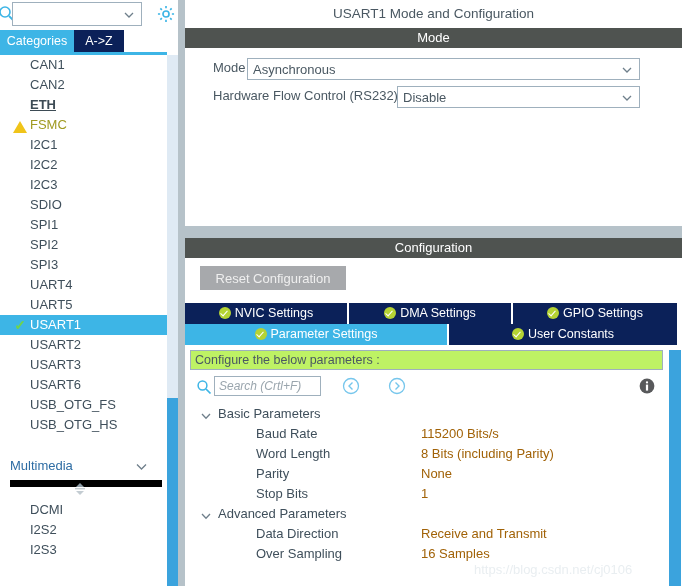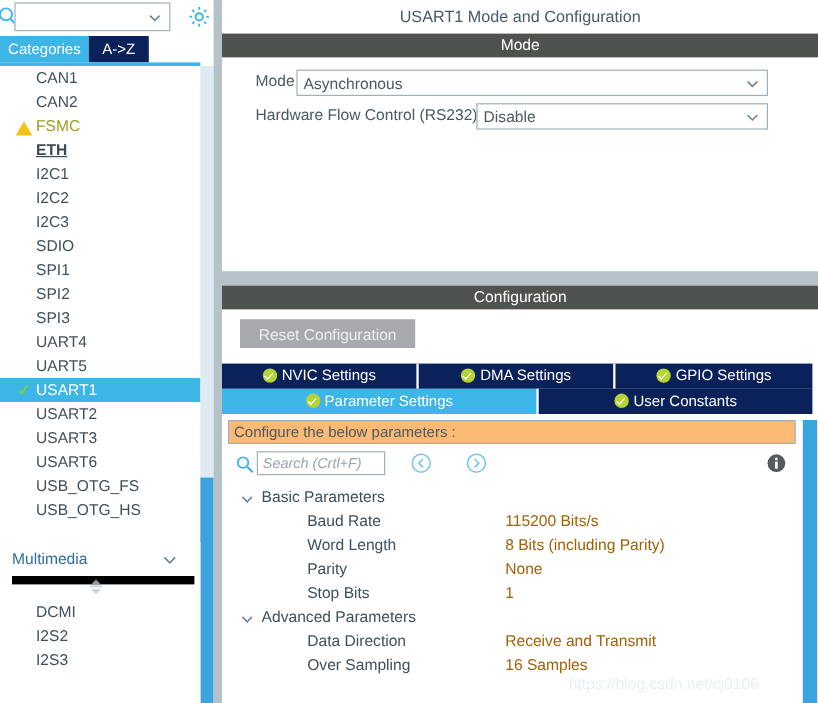--- a/index.html
+++ b/index.html
@@ -399,21 +399,21 @@
     height: 236px;
     background: #ffffff;
   }
   #configure-hint-box {
     position: absolute;
     left: 0; top: 0;
     width: 473px;
     height: 20px;
     border: 1px solid #9fb0bd;
     box-sizing: border-box;
-    background: #fdba74;
+    background: #bef264;
     padding-left: 38px;
   }
   #configure-hint-text {
     position: absolute;
     left: 4px; top: 2px;
     font-size: 12.5px;
     color: #4a5862;
   }
 
   #param-toolbar {
@@ -555,22 +555,22 @@
 
   <div id="cat-tabs">
     <div class="cat-tab" id="tab-categories">Categories</div>
     <div class="cat-tab" id="tab-az">A-&gt;Z</div>
     <div id="cat-tabs-underline"></div>
   </div>
 
   <div id="peripheral-list">
       <div class="periph-item"><span class="periph-mark"></span><span>CAN1</span></div>
       <div class="periph-item"><span class="periph-mark"></span><span>CAN2</span></div>
+      <div class="periph-item link"><span class="periph-mark"></span><span>ETH</span></div>
       <div class="periph-item warn"><span class="periph-mark"><span class="warn-glyph"></span></span><span>FSMC</span></div>
-      <div class="periph-item link"><span class="periph-mark"></span><span>ETH</span></div>
       <div class="periph-item"><span class="periph-mark"></span><span>I2C1</span></div>
       <div class="periph-item"><span class="periph-mark"></span><span>I2C2</span></div>
       <div class="periph-item"><span class="periph-mark"></span><span>I2C3</span></div>
       <div class="periph-item"><span class="periph-mark"></span><span>SDIO</span></div>
       <div class="periph-item"><span class="periph-mark"></span><span>SPI1</span></div>
       <div class="periph-item"><span class="periph-mark"></span><span>SPI2</span></div>
       <div class="periph-item"><span class="periph-mark"></span><span>SPI3</span></div>
       <div class="periph-item"><span class="periph-mark"></span><span>UART4</span></div>
       <div class="periph-item"><span class="periph-mark"></span><span>UART5</span></div>
       <div class="periph-item sel"><span class="periph-mark"><span class="check-glyph">✓</span></span><span>USART1</span></div>

